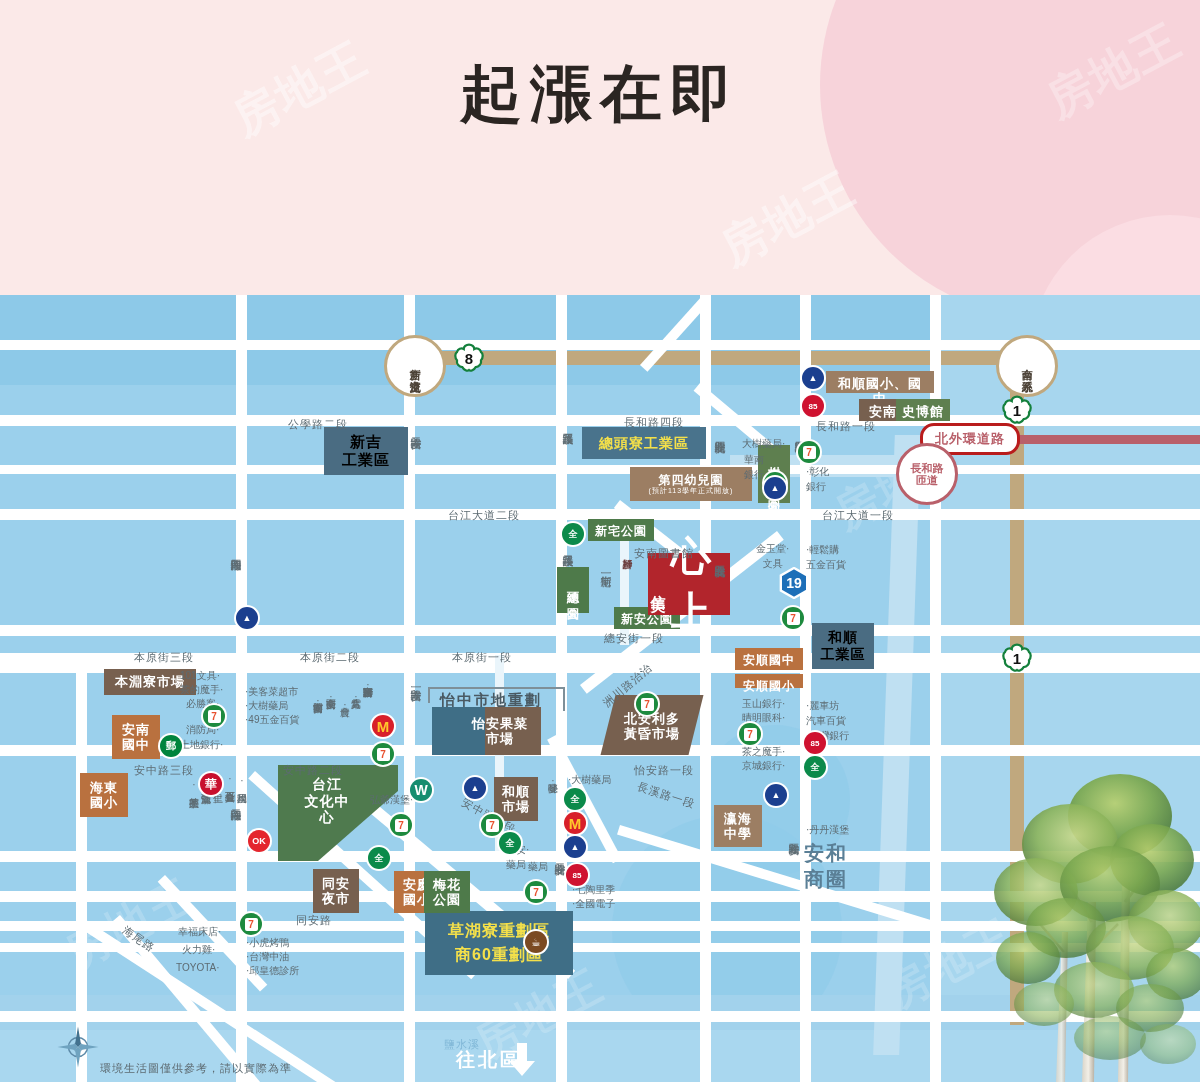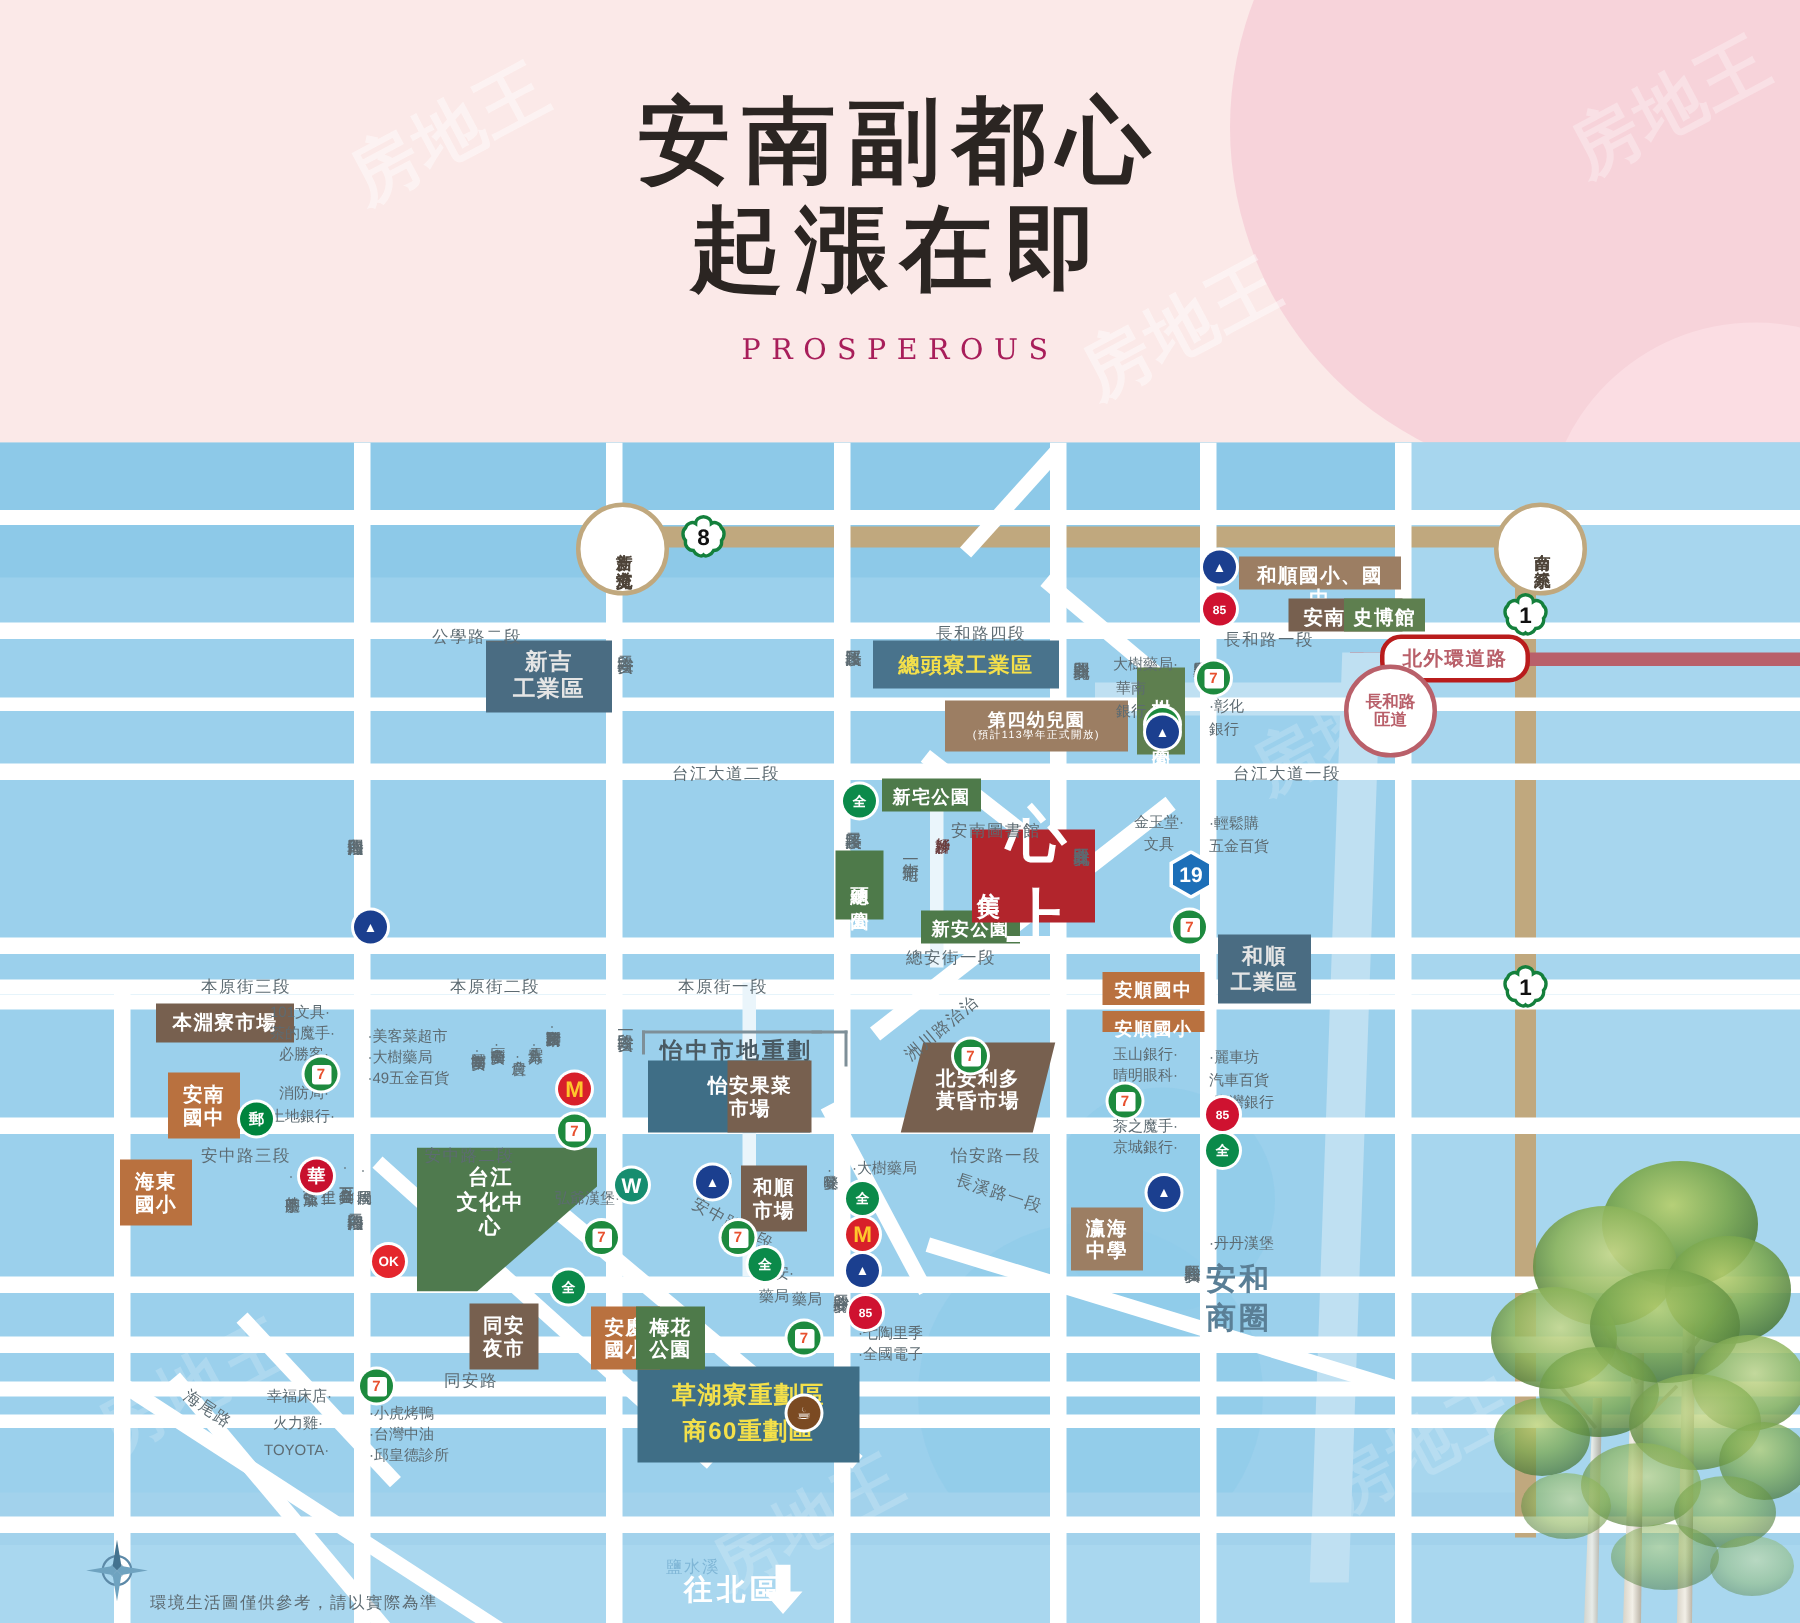--- a/index.html
+++ b/index.html
@@ -41,21 +41,21 @@
   .rdlbl{position:absolute;color:#5d6b72;font-size:11px;white-space:nowrap;letter-spacing:1px;}
   .rdlbl.v{writing-mode:vertical-rl;text-orientation:upright;letter-spacing:0;}
   .rdlbl.rot{transform-origin:left top;}
 
   .poi{position:absolute;color:#ffffff;font-size:13px;font-weight:700;text-align:center;
      line-height:1.18;padding:5px 6px;box-sizing:border-box;letter-spacing:1px;}
   .poi.brown{background:#9c7e63;}
   .poi.brown2{background:#77604f;}
   .poi.orange{background:#b9713f;}
   .poi.green{background:#5e7f4f;}
-  .poi.slate{background:#4a6c82;color:#e5e5e5;}
+  .poi.slate{background:#4a6c82;color:#000000;}
   .poi.slate2{background:#49738c;color:#f4e04a;}
   .poi.dgreen{background:#4e7a4a;}
   .poi.teal{background:#3f6e86;color:#f4e04a;}
 
   .shop{position:absolute;color:#5d6b72;font-size:10px;line-height:1.45;white-space:nowrap;}
   .shop.v{writing-mode:vertical-rl;text-orientation:upright;}
 
   
   .ic{position:absolute;border-radius:50%;display:flex;align-items:center;justify-content:center;
       font-size:9px;font-weight:700;color:#fff;box-shadow:0 0 0 2px #fff;}
@@ -111,24 +111,22 @@
 
 <div id="stage">
 
   <div class="hero">
     <div class="hero-circ1"></div>
     <div class="hero-circ2"></div>
     <div class="hero-wm" style="left:228px;top:58px;">房地王</div>
     <div class="hero-wm" style="left:716px;top:188px;">房地王</div>
     <div class="hero-wm" style="left:1042px;top:40px;opacity:.30">房地王</div>
     <div class="hero-title">
-      <span class="l1">安南副都心</span>
       <span class="l2">起漲在即</span>
     </div>
-    <div class="hero-sub">PROSPEROUS</div>
   </div>
 
   <div class="map">
 
     <div class="wash" style="left:0;top:0;width:1200px;height:90px;"></div>
     <div class="wash" style="left:930px;top:0;width:270px;height:787px;background:#a7d6ee;"></div>
     <div class="blob" style="left:612px;top:520px;width:230px;height:230px;"></div>
     <div class="blob" style="left:700px;top:430px;width:150px;height:150px;"></div>
     <div class="wash" style="left:0;top:700px;width:1200px;height:87px;background:#a2d2ec;"></div>
     <div class="wash" style="left:0;top:735px;width:1200px;height:52px;background:#a9d7ef;"></div>

